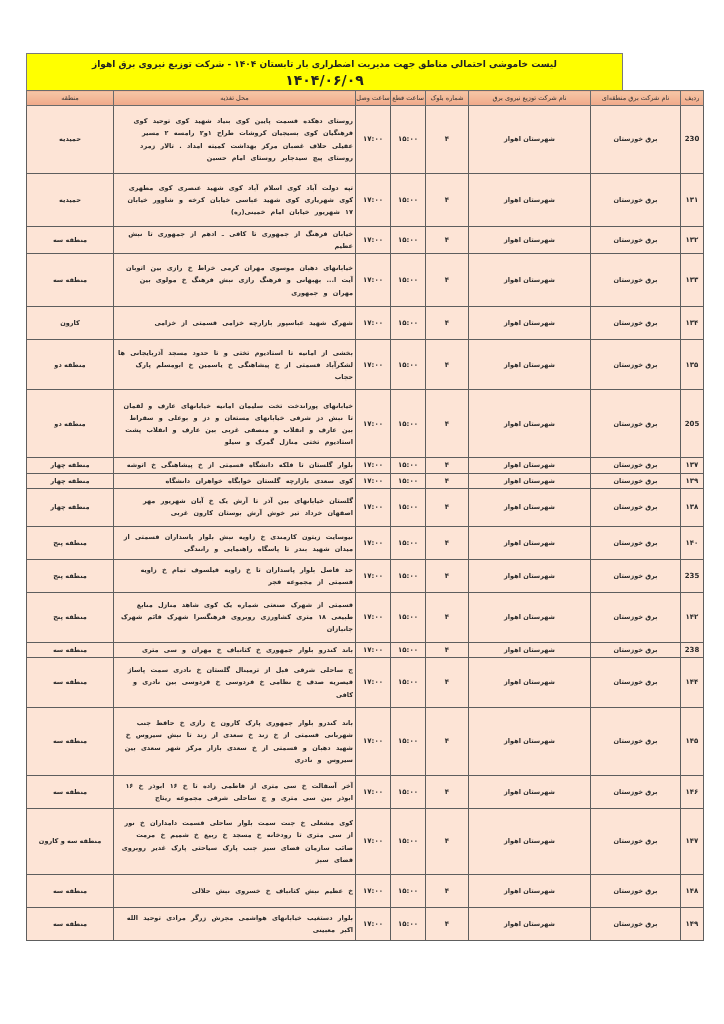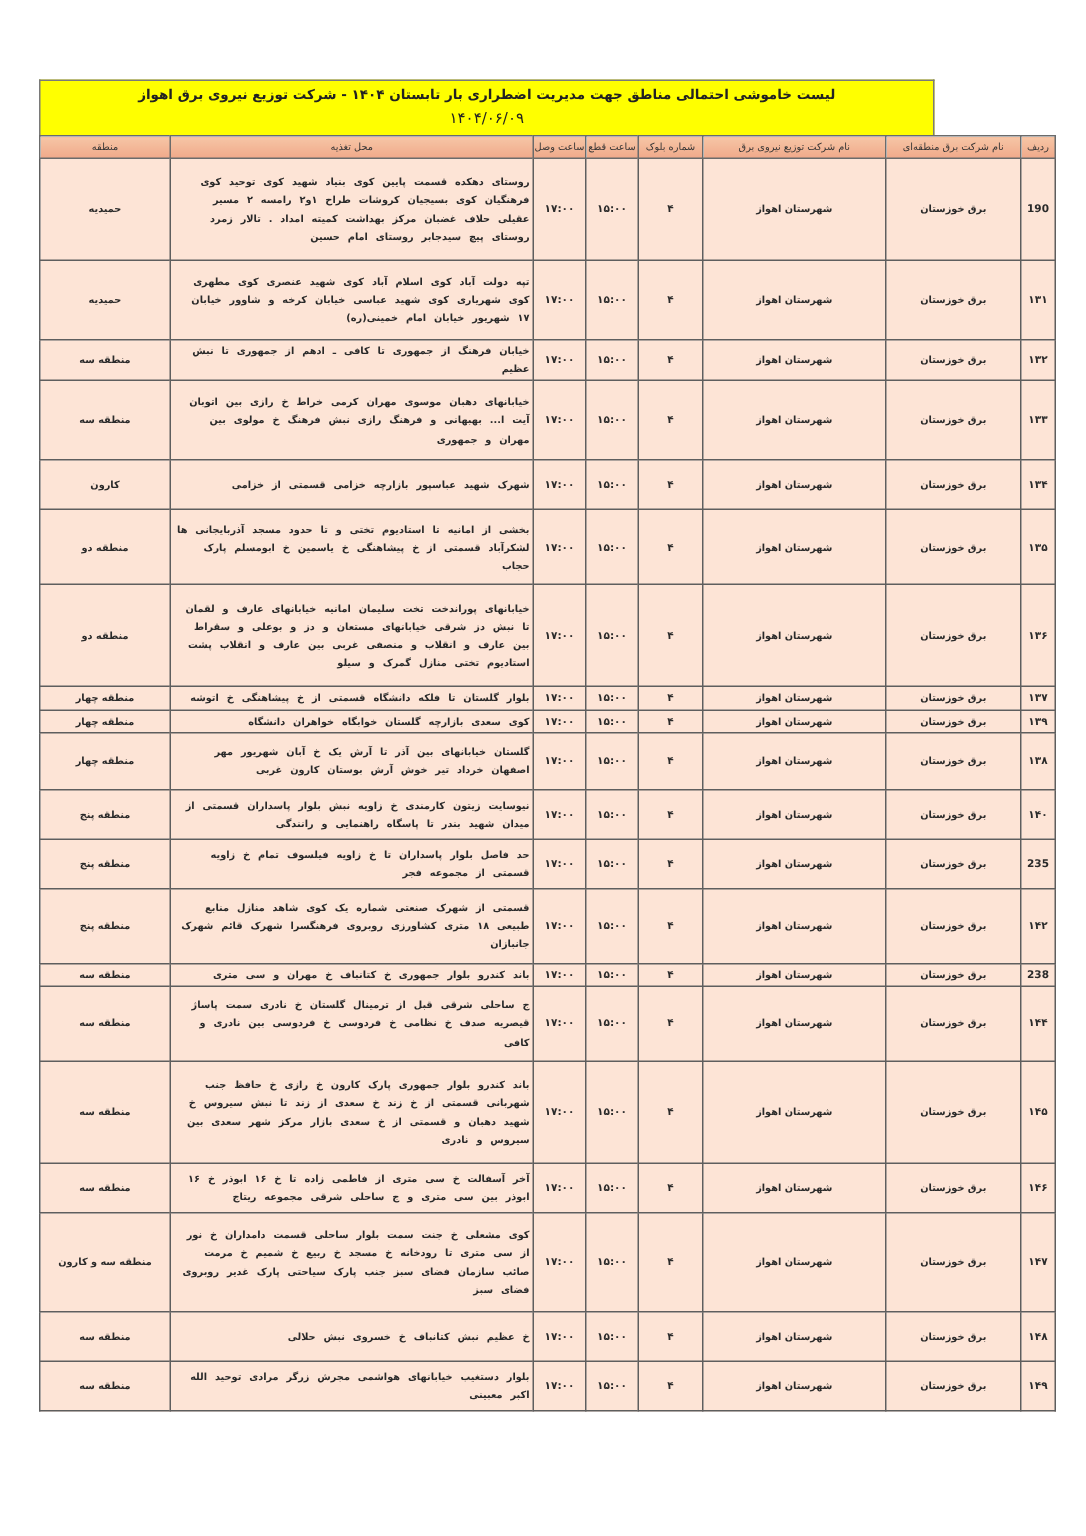--- a/index.html
+++ b/index.html
@@ -1,20 +1,20 @@
 <!DOCTYPE html>
 <html><head>
 <meta charset="utf-8">
 <style>
   html, body { margin:0; padding:0; background:#ffffff; }
   body { width:724px; height:1024px; position:relative; font-family:"DejaVu Sans", sans-serif; }
   .sheet { position:absolute; left:26px; top:37px; width:597px;margin-top:16px; }
   .title-box { background:#ffff00; border:1px solid #7a7a7a; border-bottom:none; height:36px; direction:rtl; text-align:center; }
   .title-line { font-size:9px; font-weight:bold; color:#222; line-height:14px; padding-top:3px; }
-  .date-line { font-size:10px; font-weight:normal; color:#222; line-height:14px; padding-top:2px; }
+  .date-line { font-size:14px; font-weight:bold; color:#222; line-height:14px; padding-top:2px; }
   table { border-collapse:collapse; width:677px; direction:rtl; table-layout:fixed; }
   th { background:linear-gradient(#f6c6a6,#f0a98a); font-size:6.5px; font-weight:normal; color:#333; height:14px; border:1px solid #6b6b6b; padding:0; text-align:center; white-space:nowrap; overflow:hidden; }
   td { background:#fde4d6; border:1px solid #5e5e5e; font-size:6.5px; font-weight:bold; color:#2a2a2a; text-align:center; padding:1px 2px; line-height:12.2px; }
   td.addr { text-align:right; word-spacing:3px; }
   td.num { font-size:7px; }
 </style>
 </head>
 <body>
 
 <div class="sheet">
@@ -40,21 +40,21 @@
         <th>نام شرکت توزیع نیروی برق</th>
         <th>شماره بلوک</th>
         <th>ساعت قطع</th>
         <th>ساعت وصل</th>
         <th>محل تغذیه</th>
         <th>منطقه</th>
       </tr>
     </thead>
     <tbody id="rows">
         <tr style="height: 68px;">
-          <td class="num">190</td>
+          <td class="num">230</td>
           <td>برق خوزستان</td>
           <td>شهرستان اهواز</td>
           <td class="num">۴</td>
           <td class="num">۱۵:۰۰</td>
           <td class="num">۱۷:۰۰</td>
           <td class="addr">روستای دهکده قسمت پایین   کوی بنیاد شهید   کوی توحید   کوی فرهنگیان   کوی بسیجیان   کروشات   طراح ۱و۲   رامسه ۲   مسیر عقیلی   حلاف غضبان   مرکز بهداشت   کمیته امداد .   تالار زمرد   روستای پیچ سیدجابر   روستای امام حسین</td>
           <td>حمیدیه</td>
         </tr>
         <tr style="height: 53px;">
           <td class="num">۱۳۱</td>
@@ -100,21 +100,21 @@
           <td class="num">۱۳۵</td>
           <td>برق خوزستان</td>
           <td>شهرستان اهواز</td>
           <td class="num">۴</td>
           <td class="num">۱۵:۰۰</td>
           <td class="num">۱۷:۰۰</td>
           <td class="addr">بخشی از امانیه تا استادیوم تختی و تا حدود مسجد آذربایجانی ها لشکرآباد قسمتی از خ پیشاهنگی   خ یاسمین   خ ابومسلم   پارک حجاب</td>
           <td>منطقه دو</td>
         </tr>
         <tr style="height: 68px;">
-          <td class="num">۱۳۶</td>
+          <td class="num">205</td>
           <td>برق خوزستان</td>
           <td>شهرستان اهواز</td>
           <td class="num">۴</td>
           <td class="num">۱۵:۰۰</td>
           <td class="num">۱۷:۰۰</td>
           <td class="addr">خیابانهای پوراندخت تخت سلیمان امانیه خیابانهای عارف و لقمان تا نبش دز شرقی   خیابانهای مستعان و دز و بوعلی و سقراط بین عارف و انقلاب و منصفی غربی بین عارف و انقلاب   پشت استادیوم تختی منازل گمرک و سیلو</td>
           <td>منطقه دو</td>
         </tr>
         <tr style="height: 14px;">
           <td class="num">۱۳۷</td>

